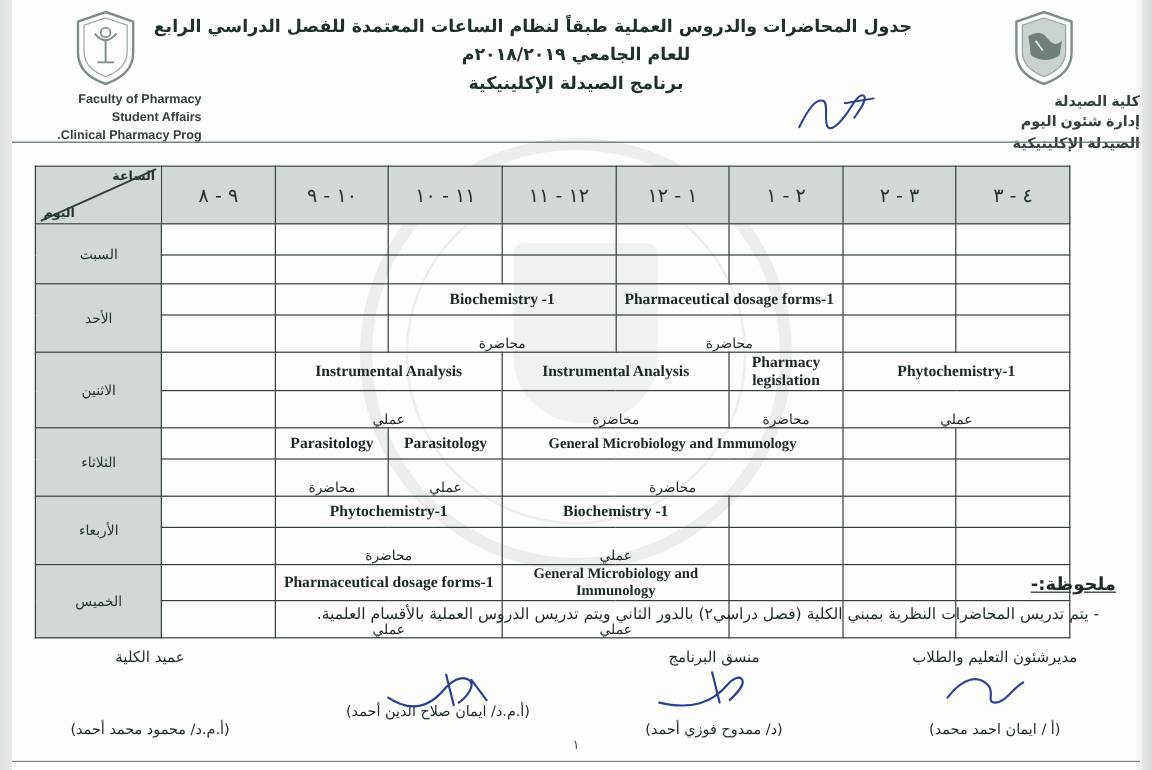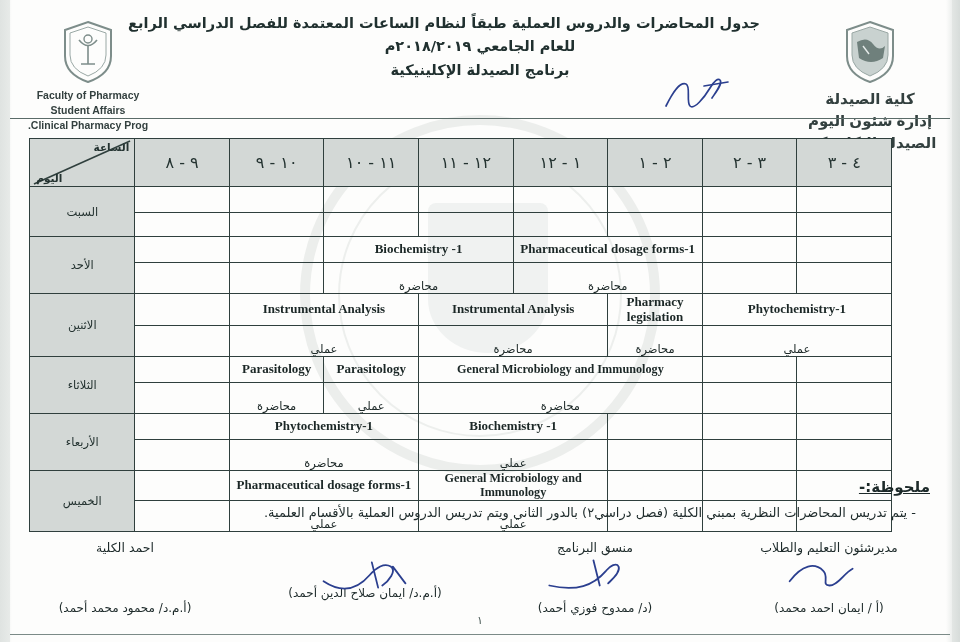--- a/index.html
+++ b/index.html
@@ -45,29 +45,29 @@
   .watermark-shield{
     position:absolute; left:118px; top:78px; width:120px; height:150px;
     background:rgba(130,150,145,0.10);
     border-radius:8px 8px 50% 50%/8px 8px 36% 36%;
   }
 
   
   .header {
     position:absolute; left:0; top:0; width:100%; height:120px;
   }
-  .logo-box { position:absolute; top:20px; text-align:center; width:160px; }
+  .logo-box { position:absolute; top:8px; width:160px; }
   .logo-left { left:8px; }
   .logo-right { right:10px; }
 
   .shield { width:54px; height:64px; margin:0 auto 4px; display:block; }
 
   .logo-lines { font-size:10.5px; line-height:1.45; font-weight:bold;
     font-family:"Liberation Sans","DejaVu Sans",sans-serif; color:#33403f; }
-  .logo-lines.ar { font-size:15px; letter-spacing:0; }
+  .logo-lines.ar { font-size:12px; letter-spacing:0; }
 
   .header-title {
     position:absolute; left:200px; top:12px; width:560px;
     text-align:center; font-size:14.5px; line-height:1.62;
     font-weight:bold; color:#20302f;
     font-family:"DejaVu Sans","Liberation Sans",sans-serif;
     direction:rtl;
   }
   .header-title div { white-space:nowrap; }
 
@@ -431,20 +431,20 @@
         </svg>
         <div class="sig-name">(د/ ممدوح فوزي أحمد)</div>
       </div>
       <div class="sig sig3">
         <svg viewBox="0 0 95 40" width="110" height="42" class="sig-ink">
           <path d="M8 26 C26 38 40 34 52 20 C58 13 66 8 72 12 C78 16 70 26 64 30 M54 8 L60 32 M74 12 L86 28" fill="none" stroke="#2b3f8f" stroke-width="1.7" stroke-linecap="round"></path>
         </svg>
         <div class="sig-name">(أ.م.د/ ايمان صلاح الدين أحمد)</div>
       </div>
       <div class="sig sig4">
-        <div class="sig-role">احمد الكلية</div>
+        <div class="sig-role">عميد الكلية</div>
         <div class="sig-name">(أ.م.د/ محمود محمد أحمد)</div>
       </div>
     </div>
 
   <div class="page-num">١</div>
   <div class="hr-bottom"></div>
 </div>
 
 </body></html>

